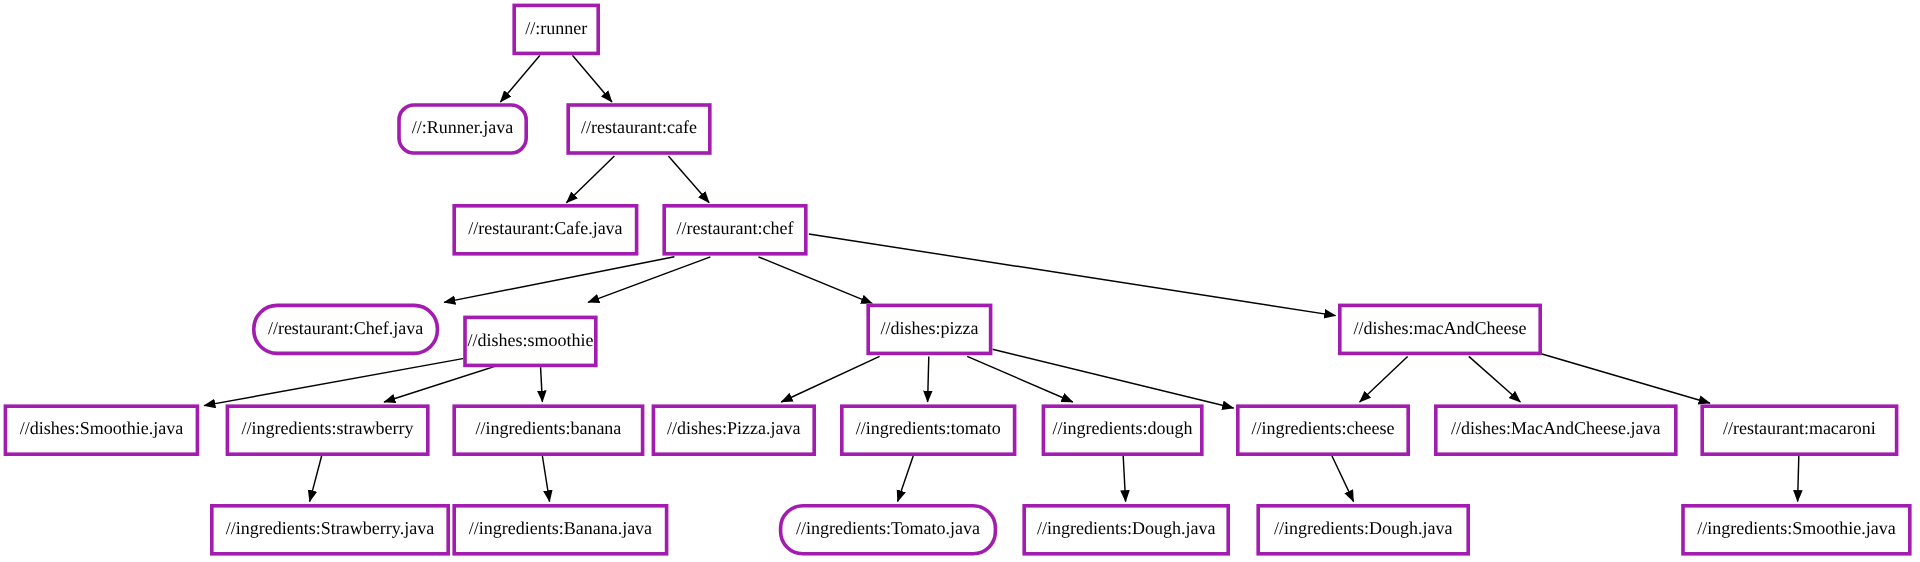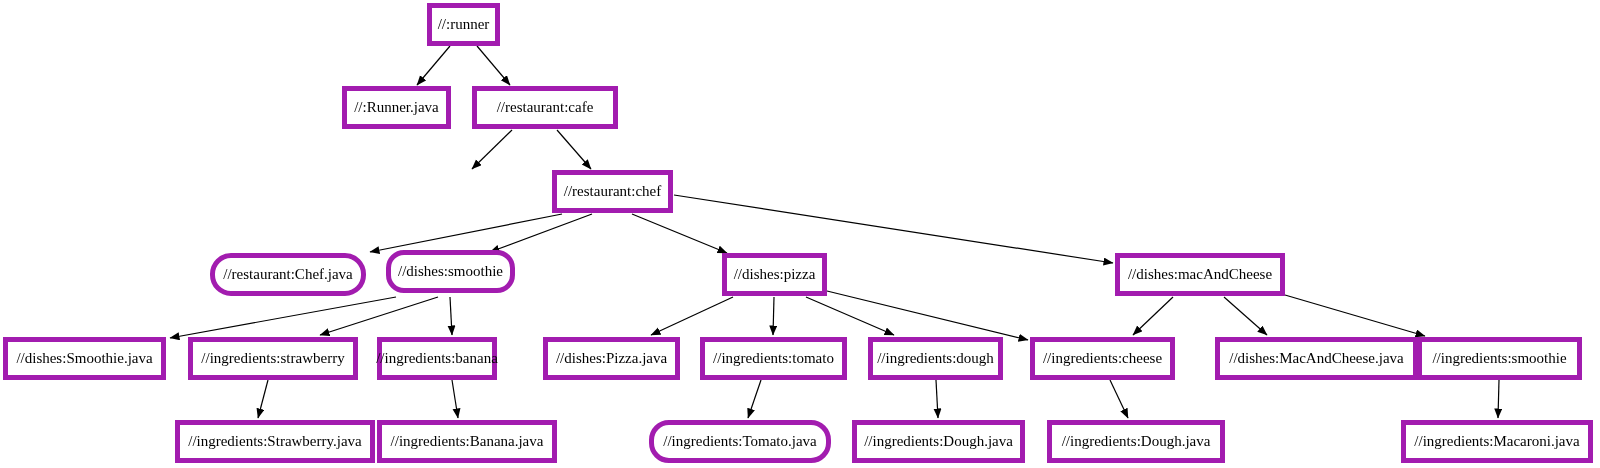--- a/index.html
+++ b/index.html
@@ -19,21 +19,21 @@
     position: absolute;
     left: 0;
     top: 0;
     width: 1600px;
     height: 468px;
   }
   .node {
     position: absolute;
     box-sizing: border-box;
     height: 43px;
-    border: 5px solid #a21caf;
+    border: 3px solid #a21caf;
     background: #ffffff;
     display: flex;
     align-items: center;
     justify-content: center;
     font-size: 15px;
     color: #000000;
     white-space: nowrap;
     line-height: 1;
   }
   .edges line {
@@ -73,40 +73,41 @@
     <line x1="268" y1="380" x2="258" y2="418" marker-end="url(#arrow)"></line>
     <line x1="452" y1="380" x2="458" y2="418" marker-end="url(#arrow)"></line>
     <line x1="761" y1="380" x2="748" y2="418" marker-end="url(#arrow)"></line>
     <line x1="936" y1="380" x2="938" y2="418" marker-end="url(#arrow)"></line>
     <line x1="1110" y1="380" x2="1128" y2="418" marker-end="url(#arrow)"></line>
     <line x1="1499" y1="380" x2="1498" y2="418" marker-end="url(#arrow)"></line>
   </svg>
 
   <div class="node" style="left:427px;  top:3px;   width:73px;">//:runner</div>
 
-  <div class="node" style="left:342px;  top:86px;  width:109px;">//:Runner.java</div>
-  <div class="node" style="left:472px;  top:86px;  width:146px;">//restaurant:cafe</div>
+  <div class="node" style="left:331px;  top:86px;  width:109px;border-radius:14px;">//:Runner.java</div>
+  <div class="node" style="left:472px;  top:86px;  width:121px;">//restaurant:cafe</div>
 
+  <div class="node" style="left:377px;  top:170px; width:155px;">//restaurant:Cafe.java</div>
   <div class="node" style="left:552px;  top:170px; width:121px;">//restaurant:chef</div>
 
   <div class="node" style="left:210px;  top:253px; width:156px;border-radius:21px;">//restaurant:Chef.java</div>
-  <div class="node" style="left:386px;  top:250px; width:129px;border-radius:18px;">//dishes:smoothie</div>
+  <div class="node" style="left:386px;  top:263px; width:112px;">//dishes:smoothie</div>
   <div class="node" style="left:722px;  top:253px; width:105px;">//dishes:pizza</div>
   <div class="node" style="left:1115px; top:253px; width:170px;">//dishes:macAndCheese</div>
 
   <div class="node" style="left:3px;    top:337px; width:163px;">//dishes:Smoothie.java</div>
   <div class="node" style="left:188px;  top:337px; width:170px;">//ingredients:strawberry</div>
-  <div class="node" style="left:377px;  top:337px; width:120px;">//ingredients:banana</div>
+  <div class="node" style="left:377px;  top:337px; width:160px;">//ingredients:banana</div>
   <div class="node" style="left:543px;  top:337px; width:137px;">//dishes:Pizza.java</div>
   <div class="node" style="left:700px;  top:337px; width:147px;">//ingredients:tomato</div>
   <div class="node" style="left:868px;  top:337px; width:135px;">//ingredients:dough</div>
   <div class="node" style="left:1030px; top:337px; width:145px;">//ingredients:cheese</div>
-  <div class="node" style="left:1195px; top:337px; width:203px;margin-left:20px;">//dishes:MacAndCheese.java</div>
-  <div class="node" style="left:1417px; top:337px; width:165px;">//ingredients:smoothie</div>
+  <div class="node" style="left:1195px; top:337px; width:203px;">//dishes:MacAndCheese.java</div>
+  <div class="node" style="left:1417px; top:337px; width:165px;">//restaurant:macaroni</div>
 
   <div class="node" style="left:155px;  top:420px; width:200px;margin-left:20px;">//ingredients:Strawberry.java</div>
   <div class="node" style="left:377px;  top:420px; width:180px;">//ingredients:Banana.java</div>
   <div class="node" style="left:649px;  top:420px; width:182px;border-radius:20px;">//ingredients:Tomato.java</div>
   <div class="node" style="left:852px;  top:420px; width:173px;">//ingredients:Dough.java</div>
   <div class="node" style="left:1047px; top:420px; width:178px;">//ingredients:Dough.java</div>
-  <div class="node" style="left:1401px; top:420px; width:192px;">//ingredients:Macaroni.java</div>
+  <div class="node" style="left:1401px; top:420px; width:192px;">//ingredients:Smoothie.java</div>
 
 </div>
 
 </body></html>

